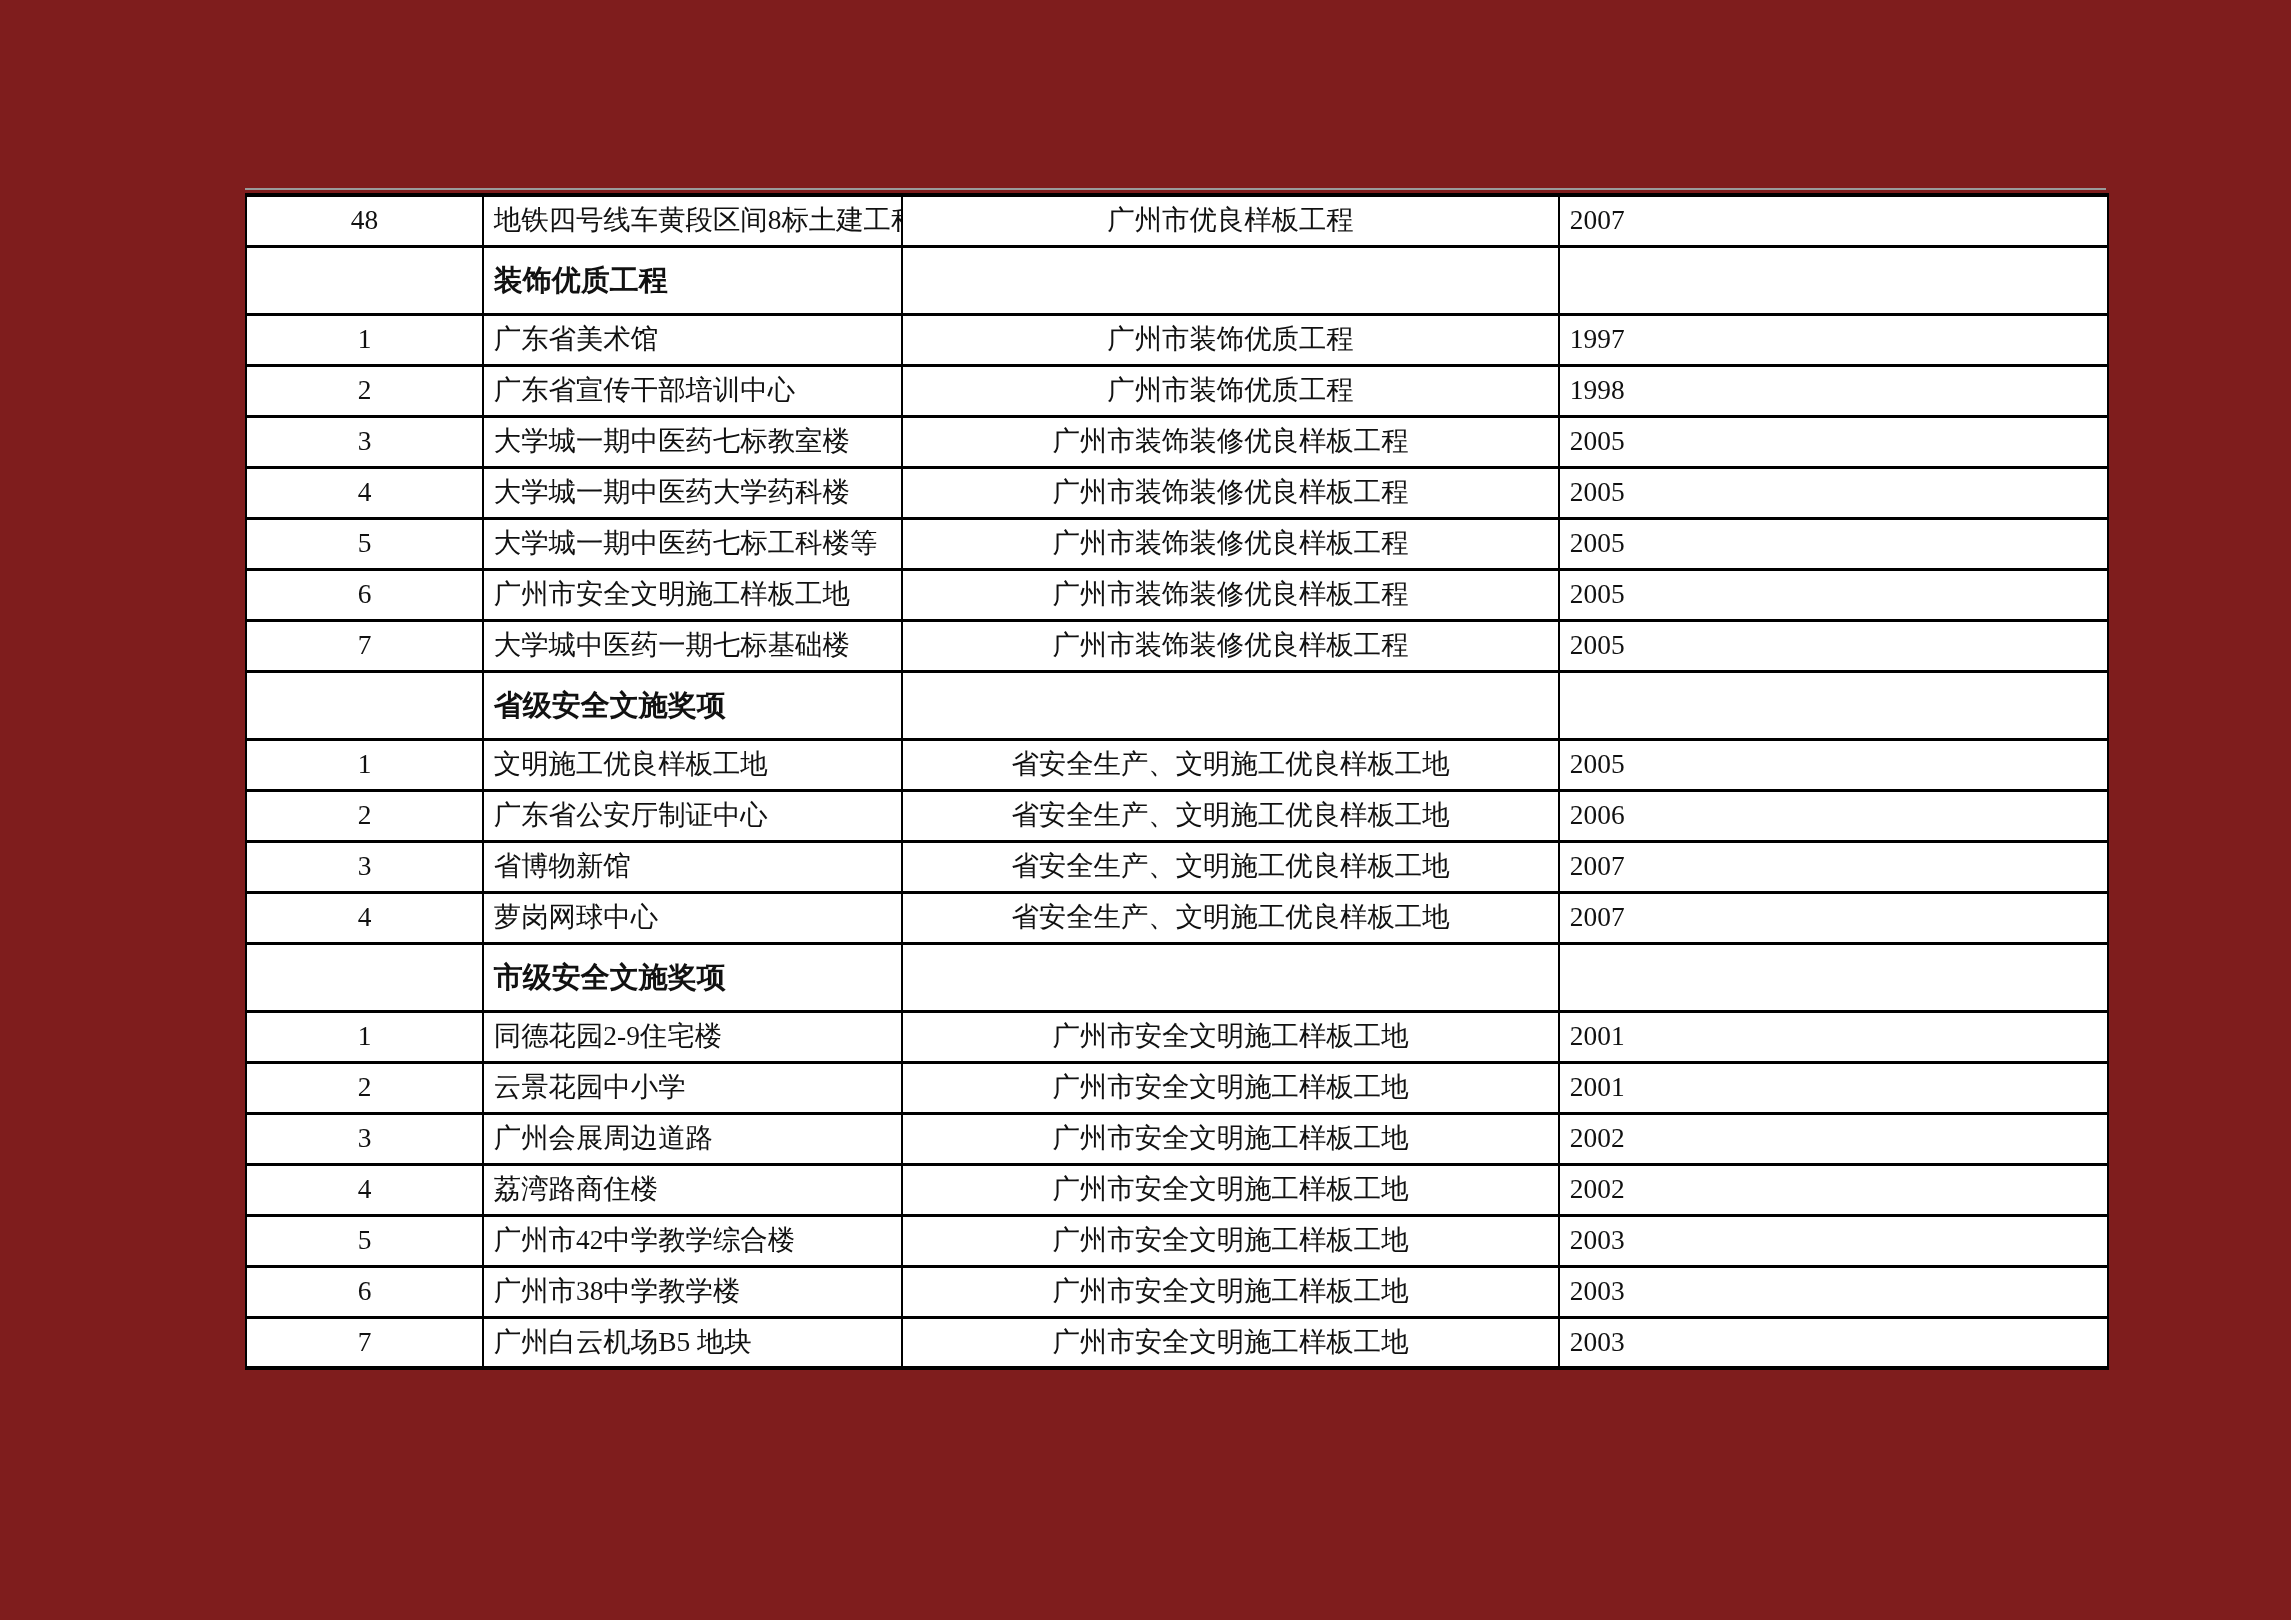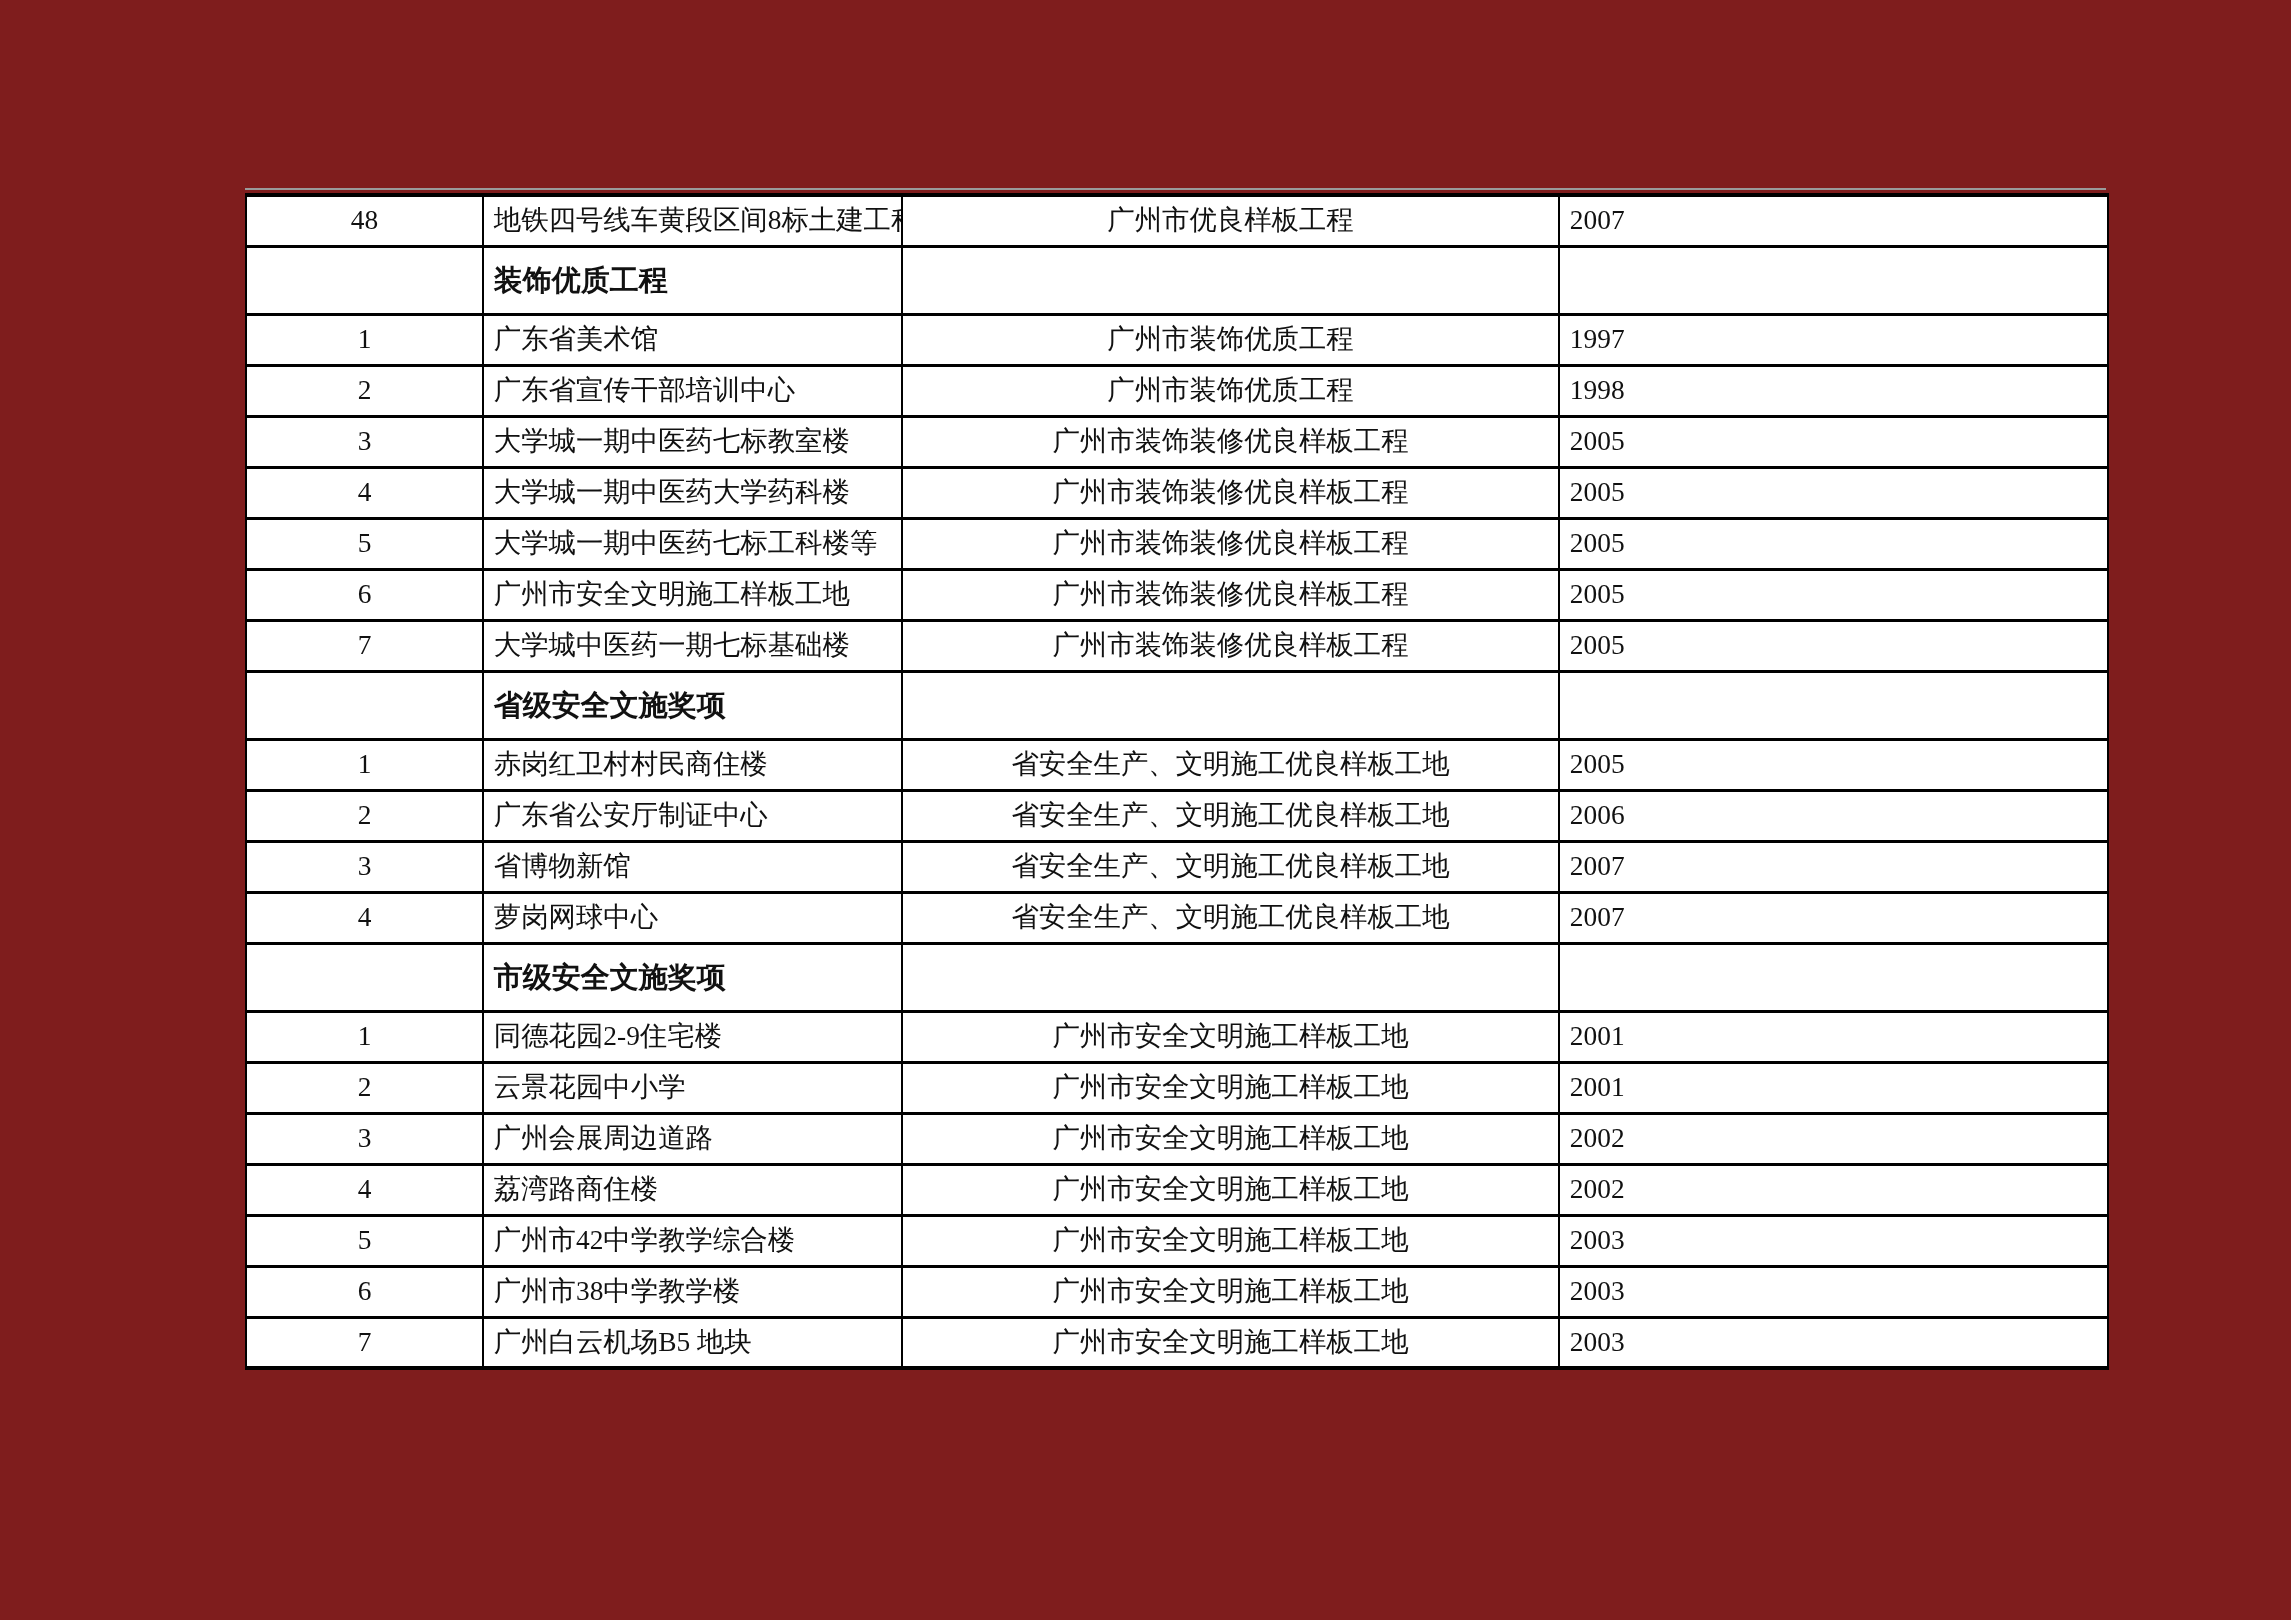--- a/index.html
+++ b/index.html
@@ -130,21 +130,21 @@
       <td class="cell-year">2005</td>
     </tr>
         <tr class="row-section">
       <td class="cell-num"></td>
       <td class="cell-proj">省级安全文施奖项</td>
       <td class="cell-award"></td>
       <td class="cell-year"></td>
     </tr>
         <tr class="row-data">
       <td class="cell-num">1</td>
-      <td class="cell-proj">赤岗红卫村村民商住楼</td>
+      <td class="cell-proj">文明施工优良样板工地</td>
       <td class="cell-award">省安全生产、文明施工优良样板工地</td>
       <td class="cell-year">2005</td>
     </tr>
         <tr class="row-data">
       <td class="cell-num">2</td>
       <td class="cell-proj">广东省公安厅制证中心</td>
       <td class="cell-award">省安全生产、文明施工优良样板工地</td>
       <td class="cell-year">2006</td>
     </tr>
         <tr class="row-data">

